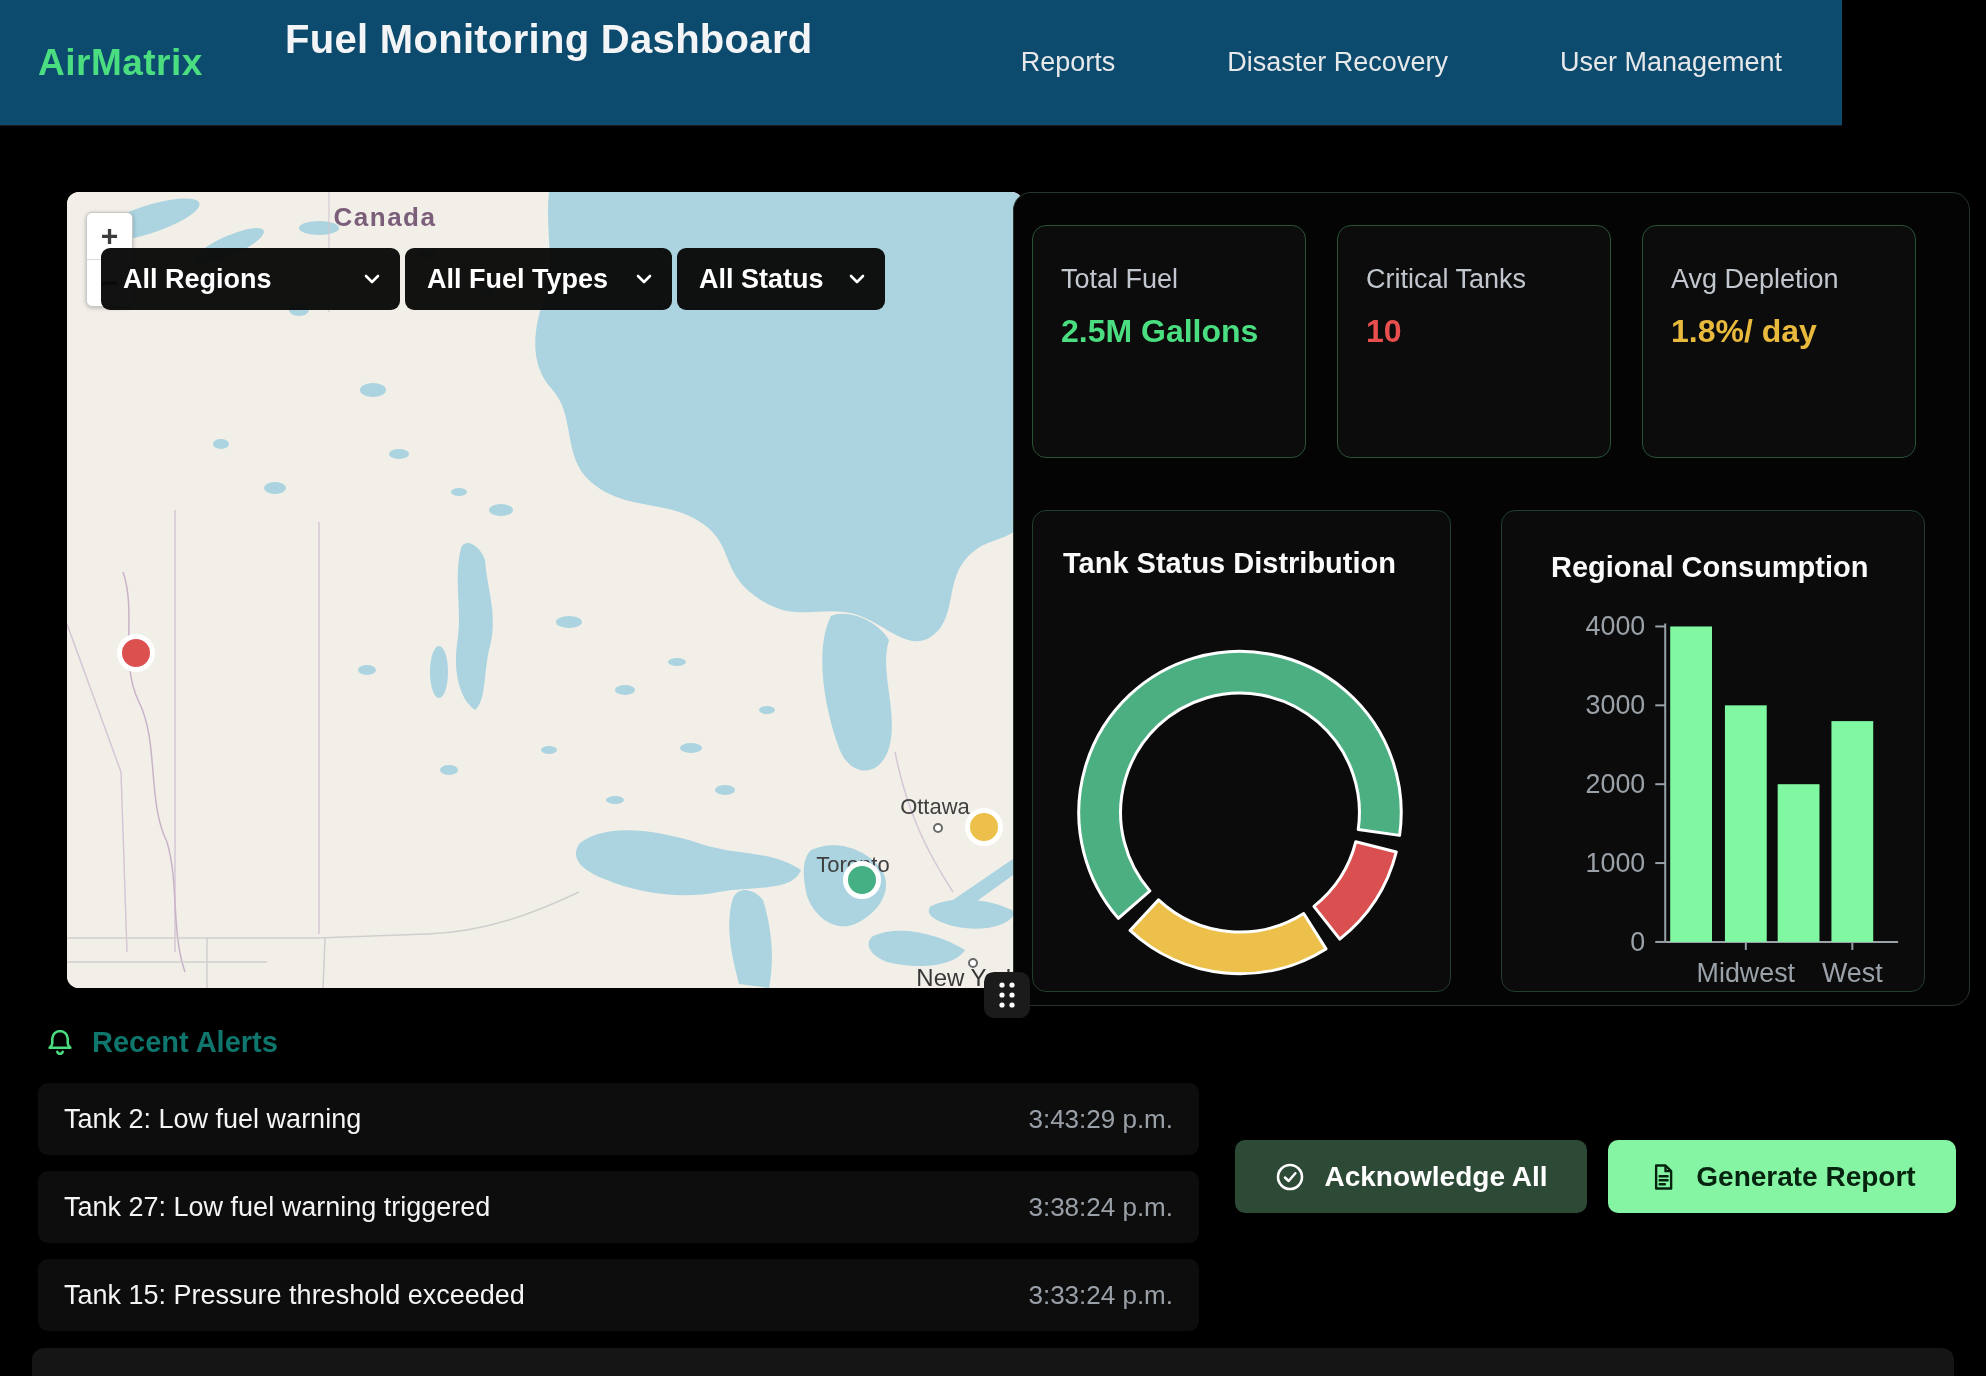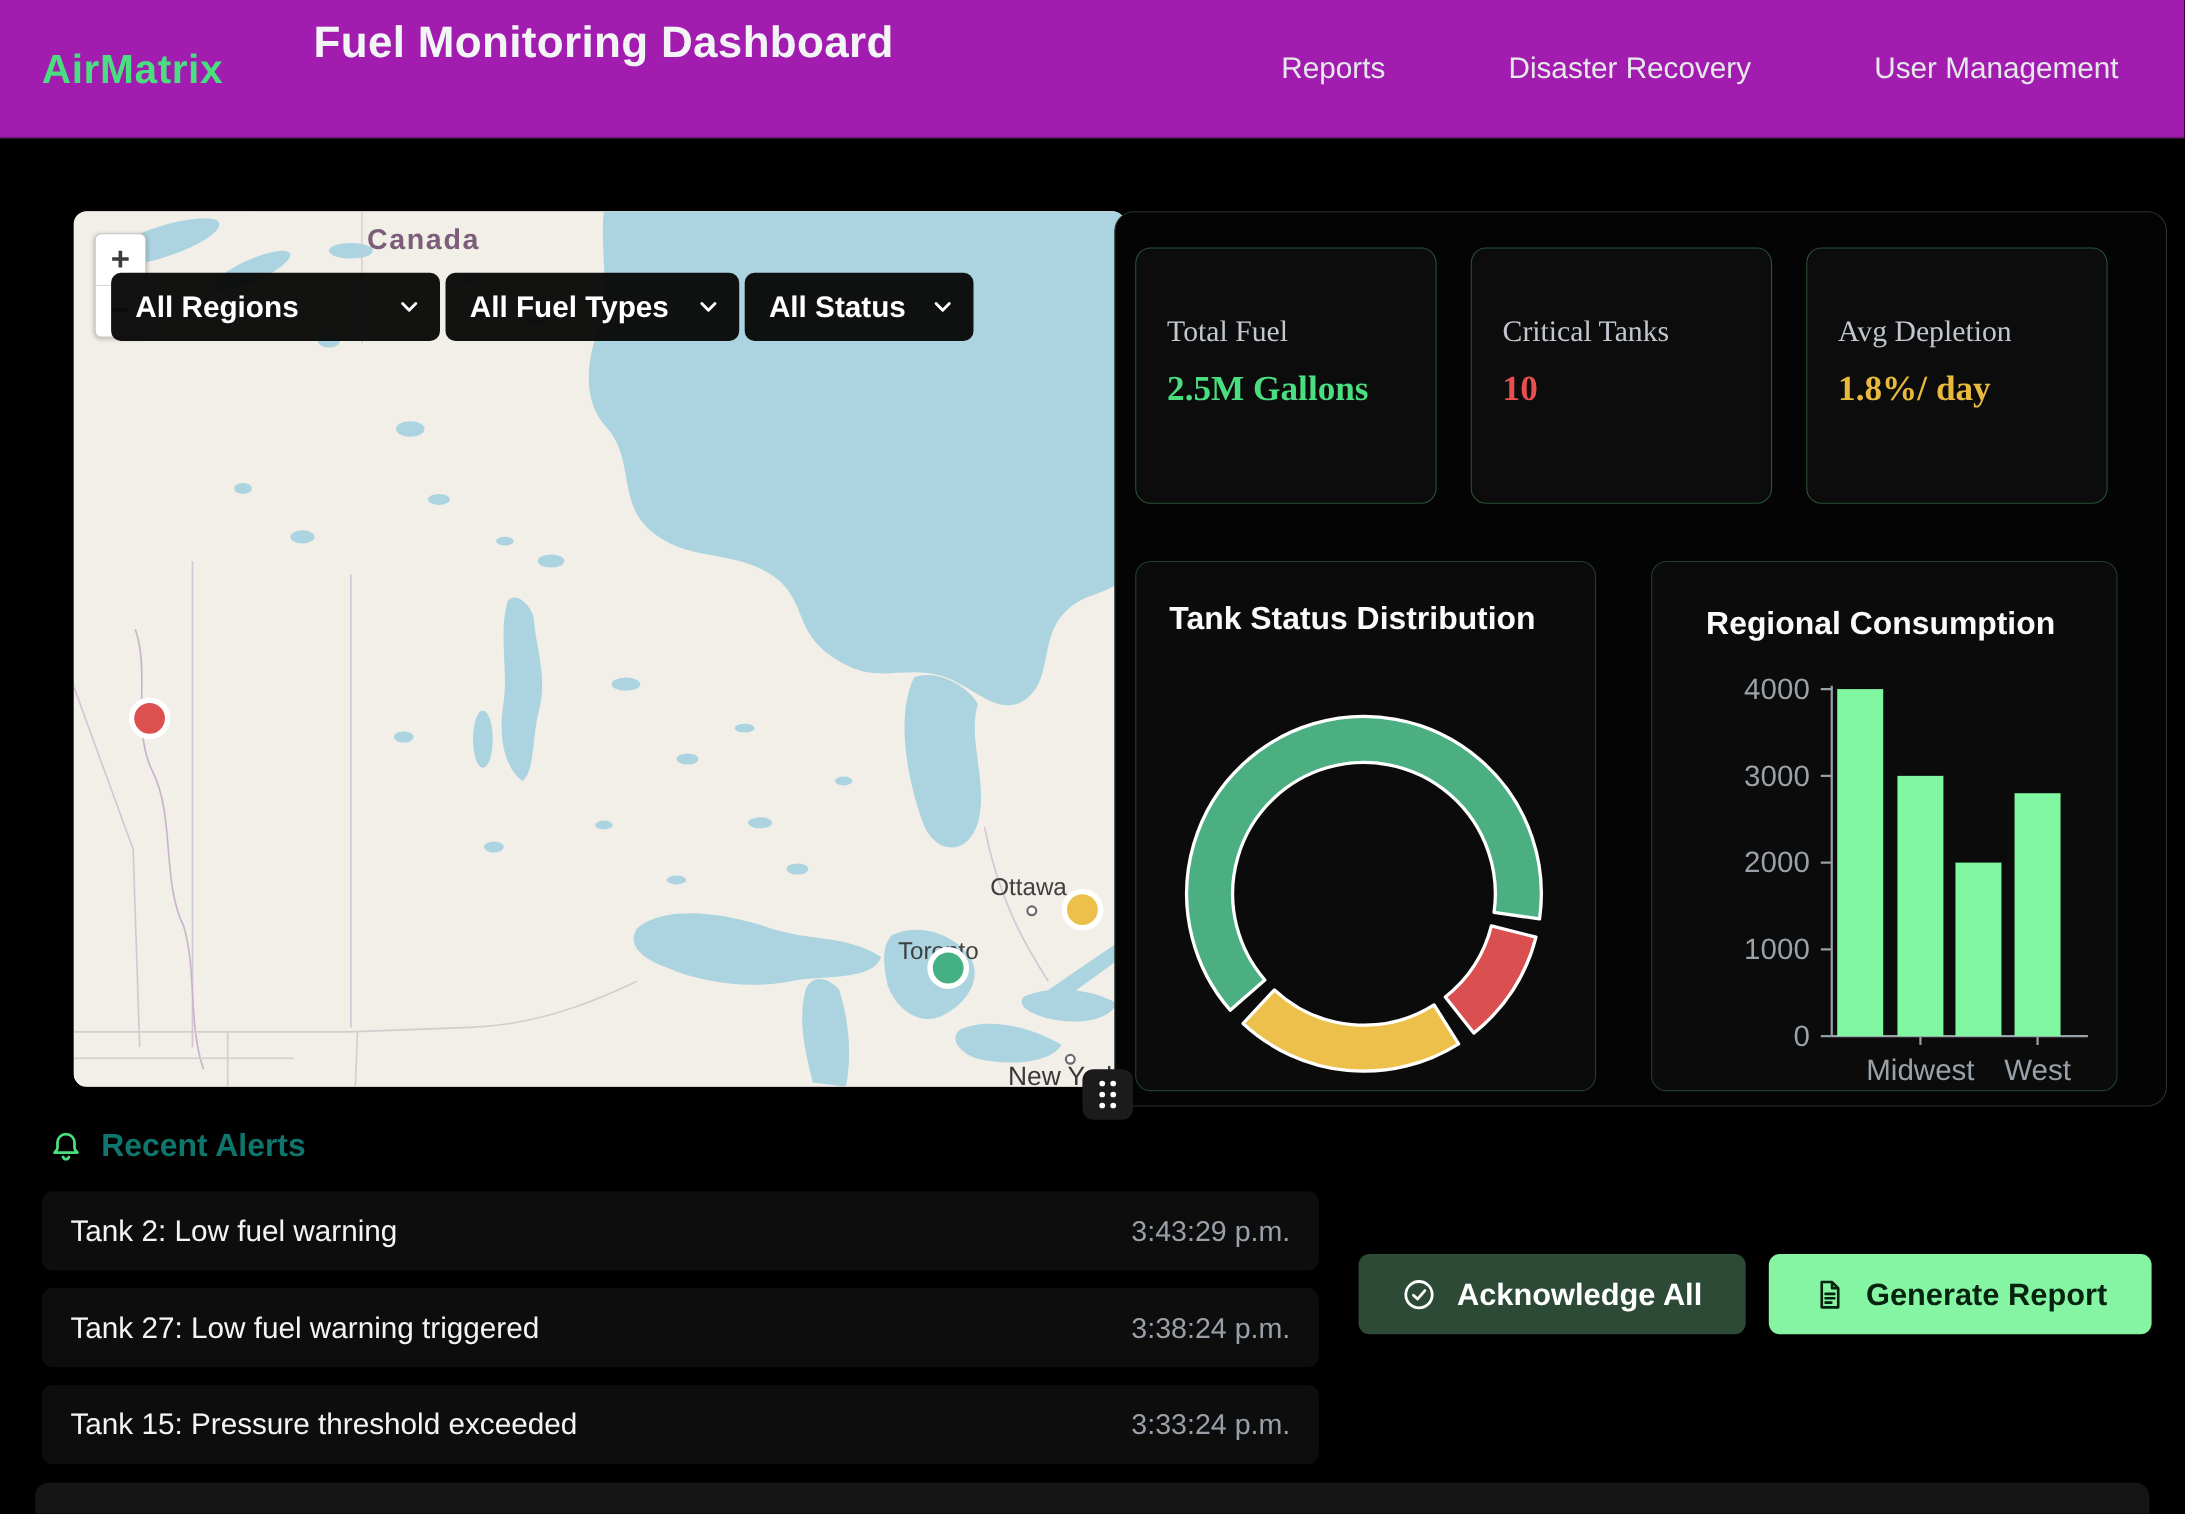--- a/index.html
+++ b/index.html
@@ -1,41 +1,41 @@
 <!DOCTYPE html>
 <html><head>
 <meta charset="utf-8">
 <style>
   html,body{margin:0;padding:0;background:#000;}
   body{
     position:relative;width:1986px;height:1376px;overflow:hidden;
     font-family:"Liberation Sans",sans-serif;color:#fff;
   }
   
-  .header{position:absolute;left:0;top:0;width:1986px;height:125px;background:#a21caf;border-bottom:1px solid #1d1d1d;}
+  .header{position:absolute;left:0;top:0;width:1842px;height:125px;background:#0c4a6e;border-bottom:1px solid #1d1d1d;}
   .logo{position:absolute;left:38px;top:0;height:125px;display:flex;align-items:center;font-size:37px;font-weight:bold;color:#4ade80;letter-spacing:.5px;}
   .title-block{position:absolute;left:285px;top:17px;}
   .page-title{font-size:40px;font-weight:bold;color:#f3f4f6;letter-spacing:.3px;}
   .page-subtitle{font-size:27px;color:#4ade80;margin-top:10px;}
   .topnav{position:absolute;right:60px;top:0;height:125px;display:flex;align-items:center;gap:112px;}
   .topnav .nav-item{font-size:27px;color:#e6e8ea;cursor:pointer;white-space:nowrap;}
   
   .map-panel{position:absolute;left:38px;top:192px;width:956px;height:796px;border-radius:12px;overflow:hidden;background:#f2efe8;margin-left:29px;}
   .map-svg{position:absolute;inset:0;}
   .zoom-ctl{position:absolute;left:19px;top:20px;width:45px;background:#fff;border:1px solid #c8c8c8;border-radius:6px;z-index:5;box-shadow:0 1px 4px rgba(0,0,0,.25);}
   .zoom-btn{width:45px;height:46px;display:flex;align-items:center;justify-content:center;font-size:30px;font-weight:bold;color:#3c3c3c;cursor:pointer;}
   .zoom-btn + .zoom-btn{border-top:1px solid #d9d9d9;}
   .filters{position:absolute;left:34px;top:56px;display:flex;gap:5px;z-index:10;}
   .filter{height:62px;background:rgba(8,8,8,.96);border-radius:9px;display:flex;align-items:center;justify-content:space-between;padding:0 16px 0 22px;box-sizing:border-box;cursor:pointer;}
   .filter span{font-size:27px;font-weight:bold;color:#fff;white-space:nowrap;}
   .f1{width:299px;} .f2{width:267px;} .f3{width:208px;}
   .drag-handle{position:absolute;left:984px;top:972px;width:46px;height:46px;background:#1b1b1b;border-radius:10px;z-index:20;display:flex;align-items:center;justify-content:center;cursor:grab;}
   
   .right-shell{position:absolute;left:1013px;top:192px;width:955px;height:812px;background:#040404;border:1px solid #27352c;border-radius:18px;}
-  .stat-card{position:absolute;top:225px;width:274px;height:233px;background:#0b0c0b;border:1px solid #295236;border-radius:14px;box-sizing:border-box;padding:60px 26px 0 28px;font-family:Liberation Serif, serif;}
+  .stat-card{position:absolute;top:225px;width:274px;height:233px;background:#0b0c0b;border:1px solid #295236;border-radius:14px;box-sizing:border-box;padding:38px 26px 0 28px;}
   .stat-label{font-size:27px;color:#c2c7cf;}
   .stat-value{font-size:32px;font-weight:bold;margin-top:16px;line-height:1.25;width:215px;}
   .chart-panel{position:absolute;top:510px;height:482px;background:#0a0b0a;border:1px solid #223f2d;border-radius:14px;box-sizing:border-box;}
   .chart-title{position:absolute;left:30px;top:36px;font-size:29px;font-weight:bold;color:#fafafa;white-space:nowrap;}
   .chart-svg{position:absolute;inset:0;}
   svg text{font-family:"Liberation Sans",sans-serif;}
   
   .alerts-header{position:absolute;left:44px;top:1026px;display:flex;align-items:center;gap:16px;}
   .alerts-title{font-size:29px;font-weight:bold;color:#0f766e;}
   .alert-row{position:absolute;left:38px;width:1161px;height:72px;background:#0d0d0d;border-radius:10px;display:flex;align-items:center;justify-content:space-between;padding:0 26px;box-sizing:border-box;cursor:pointer;}

